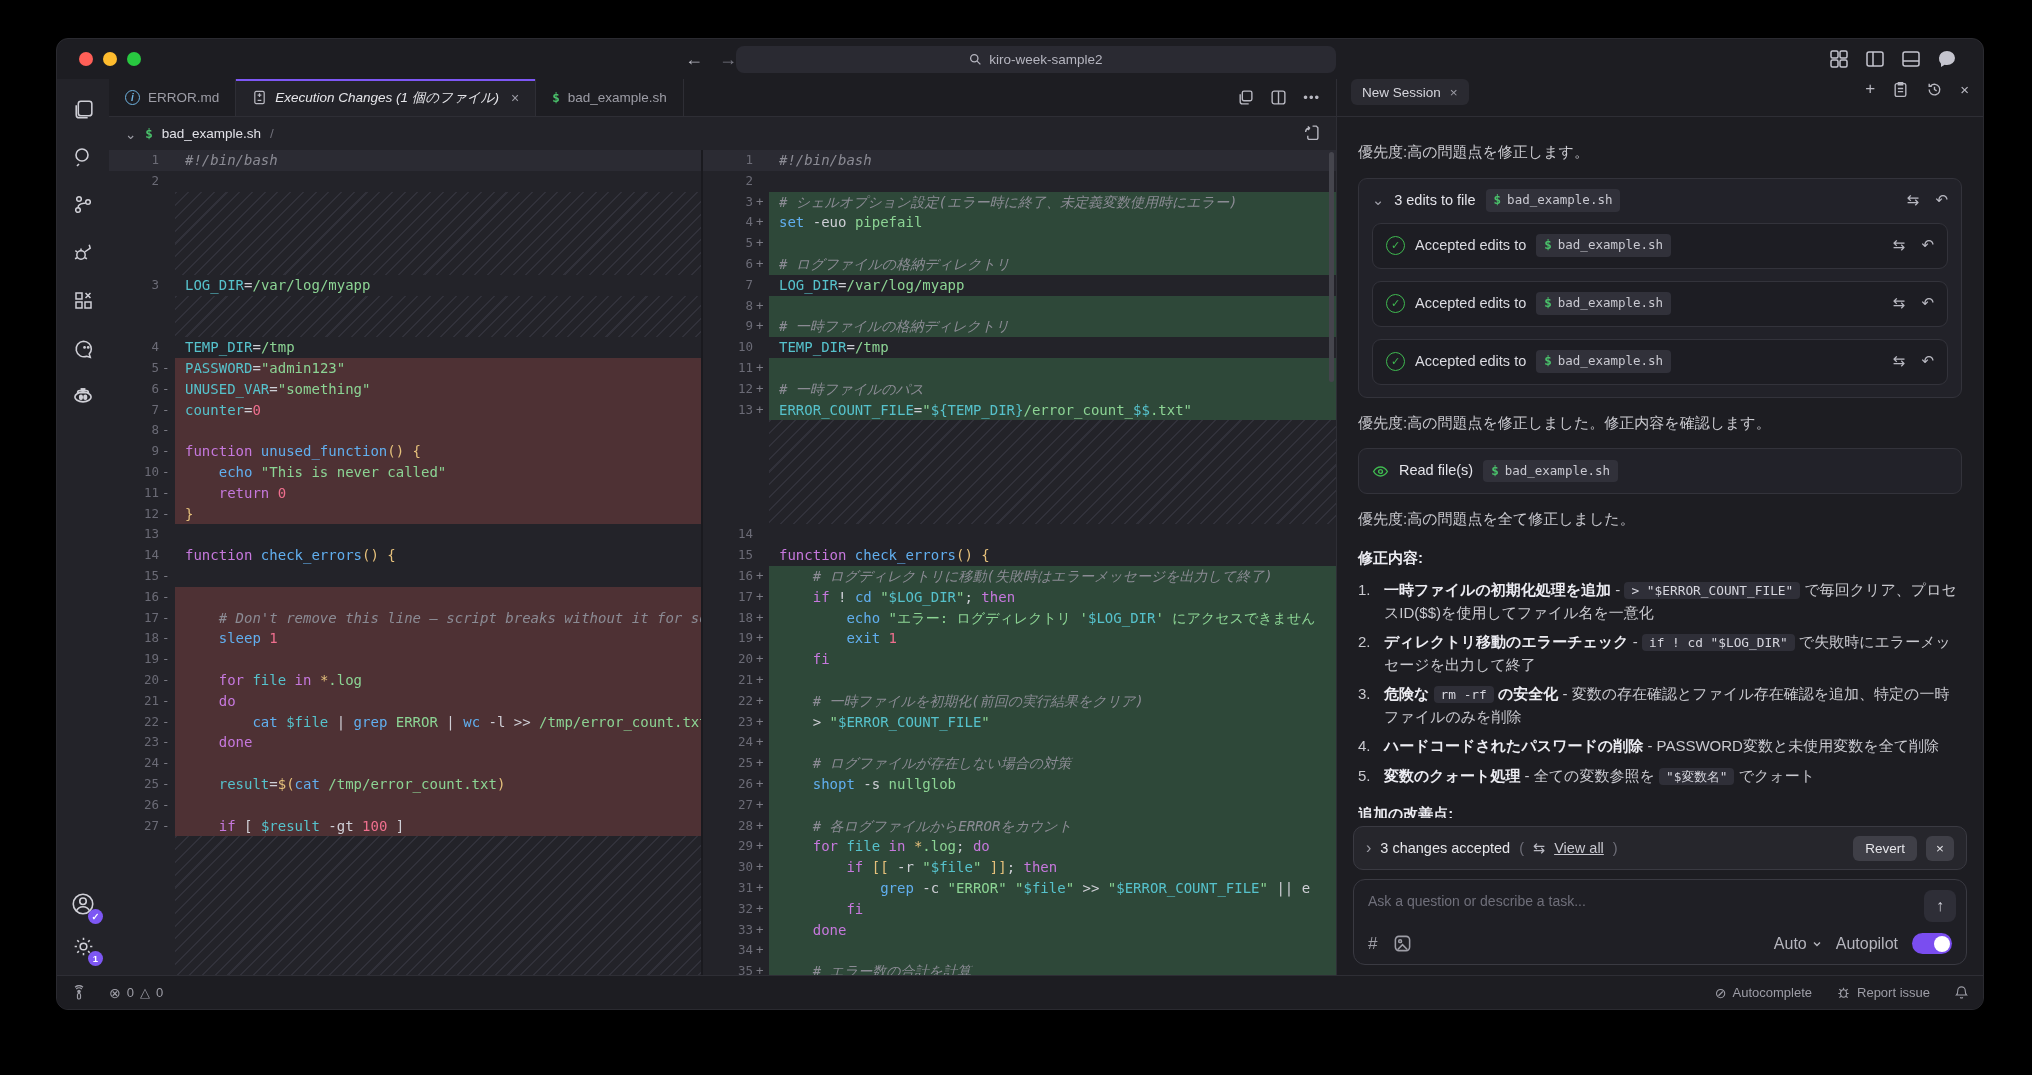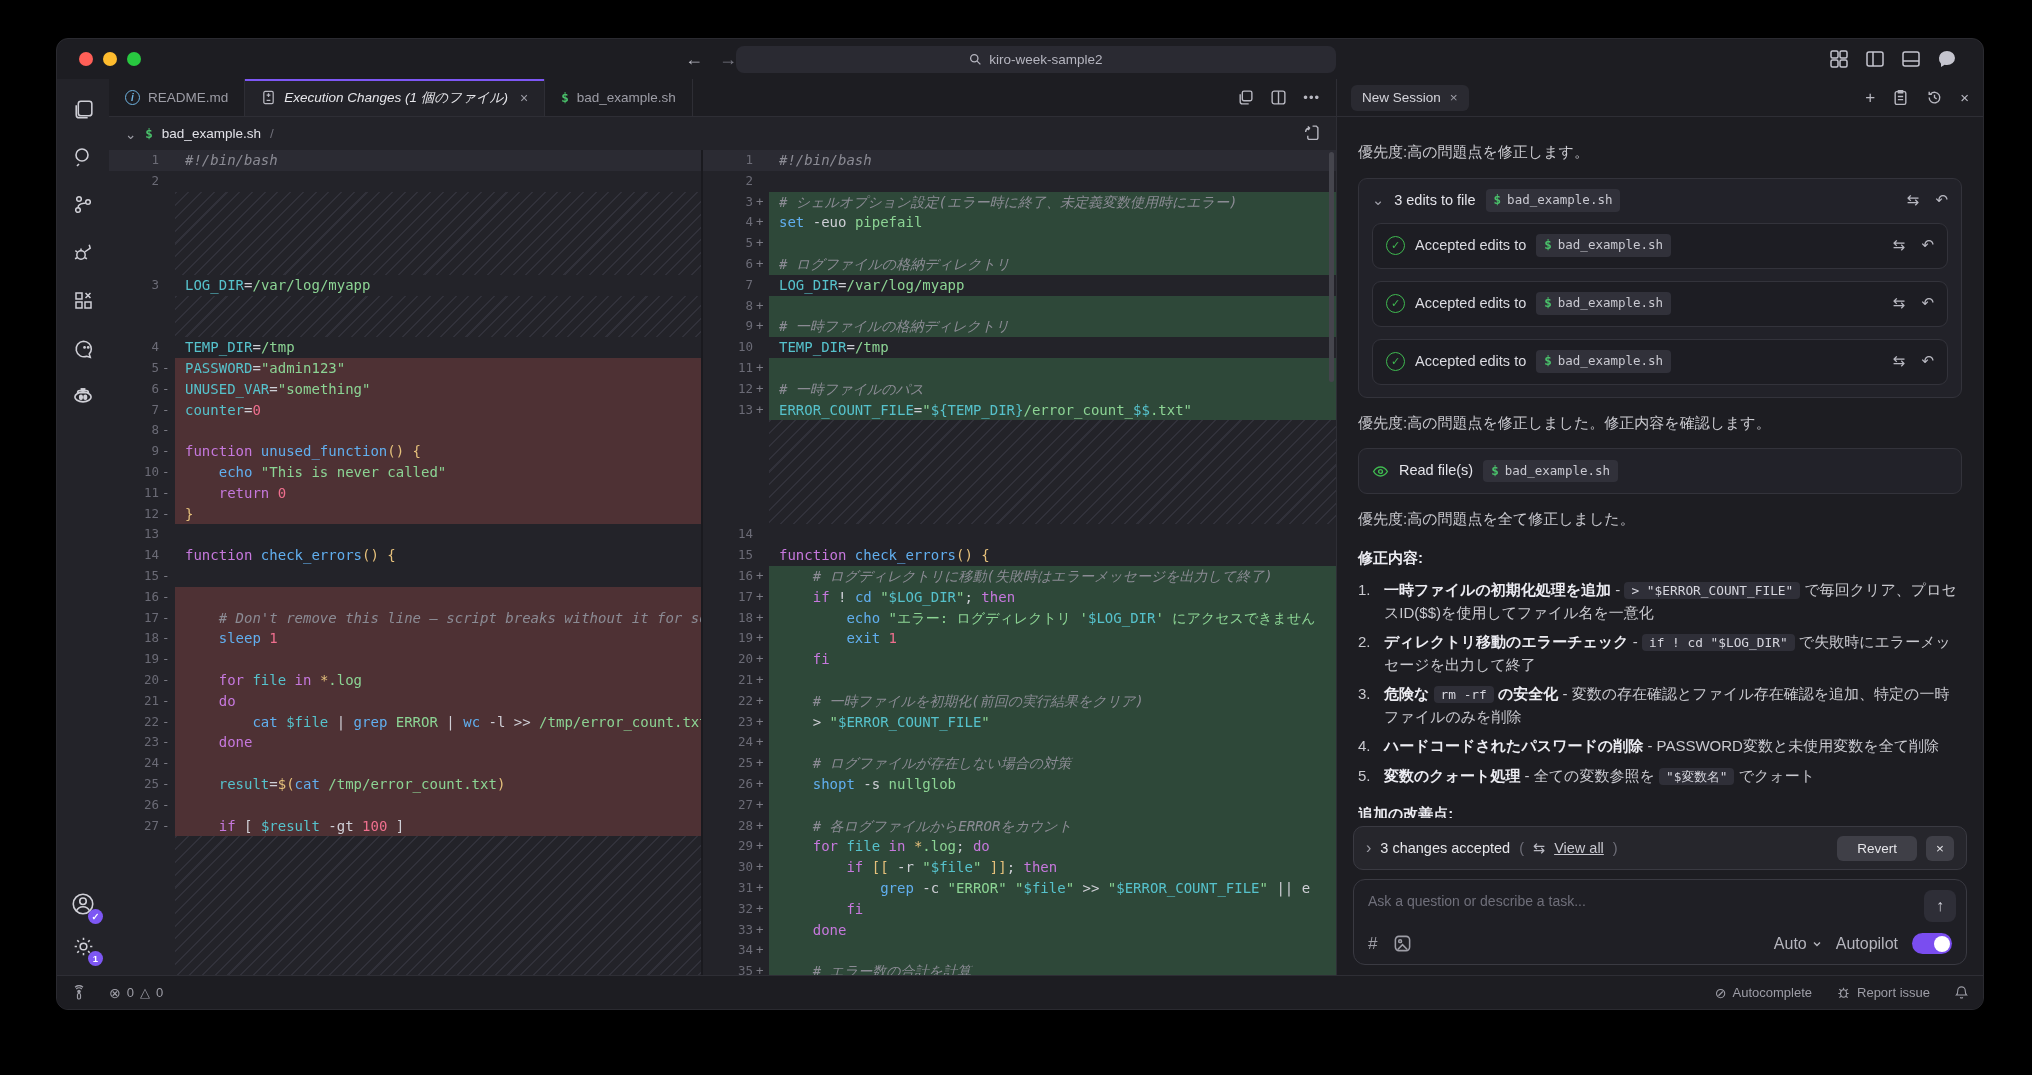--- a/index.html
+++ b/index.html
@@ -71,21 +71,21 @@
   .hatch{height:20.8px;display:flex}
   .hatch .fill{flex:1;margin-left:66px;
     background:repeating-linear-gradient(135deg,#31313a 0 1.5px,transparent 1.5px 9px)}
   .tk-com{color:var(--com);font-style:italic}
   .tk-kw{color:var(--kw)} .tk-fn{color:var(--fn)} .tk-var{color:var(--var)}
   .tk-str{color:var(--str)} .tk-num{color:var(--num)} .tk-pun{color:var(--pun)} .tk-op{color:var(--op)}
   .vthumb{position:absolute;right:2px;top:2px;width:5px;height:230px;border-radius:3px;background:#45454d}
   
   #chat{flex:1;border-left:1px solid var(--border);display:flex;flex-direction:column;min-width:0;
     background:var(--win-bg)}
-  #chattabs{height:38px;flex:none;display:flex;align-items:center;padding:0 14px;
+  #chattabs{height:38px;flex:none;display:flex;align-items:flex-start;padding:0 14px;
     border-bottom:1px solid var(--border)}
   .sessiontab{background:#2a2a31;border-radius:6px;height:26px;display:flex;align-items:center;
     gap:9px;padding:0 11px;font-size:13.5px;color:#d5d5dc}
   .sessiontab .x{color:var(--muted)}
   #chattabicons{margin-left:auto;display:flex;align-items:center;gap:17px;color:#b9b9c2;font-size:17px}
   #chatbody{flex:1;min-height:0;overflow:hidden;padding:14px 21px 0;font-size:15px;line-height:1.5}
   .msg{color:#c9c9cf;margin:10px 0 14px}
   .head{color:#ececf2;font-weight:bold;margin:16px 0 10px}
   .card{border:1px solid #33333b;background:#222229;border-radius:9px;margin:6px 0 14px}
   .cardhead{height:44px;display:flex;align-items:center;gap:10px;padding:0 13px;font-size:14.5px;color:#e4e4ea}
@@ -102,21 +102,21 @@
   .li b{color:#ececf2}
   .li code,.msgcode{background:#2f2f38;border-radius:4px;padding:1px 7px;
     font-family:"DejaVu Sans Mono",monospace;font-size:12.8px;color:#d6d6de;white-space:nowrap}
   #chatbottom{flex:none;padding:8px 16px 10px}
   #changesbar{border:1px solid var(--border2);background:#26262c;border-radius:10px;height:44px;
     display:flex;align-items:center;gap:9px;padding:0 12px;font-size:14.5px;margin-bottom:9px}
   #changesbar .chv{color:var(--muted);font-size:16px}
   #changesbar .paren{color:var(--dim)}
   #changesbar .viewall{color:#c9c9d1;text-decoration:underline}
   #changesbar .dif{color:#b9b9c2}
-  .btn{margin-left:auto;background:#3f3f47;border-radius:6px;padding:5px 20px;font-size:13.5px;color:#e6e6ea}
+  .btn{margin-left:auto;background:#3f3f47;border-radius:6px;padding:5px 12px;font-size:13.5px;color:#e6e6ea}
   .btn.sq{margin-left:0;padding:5px 10px}
   #inputbox{border:1px solid var(--border2);background:#1f1f25;border-radius:12px;height:86px;
     position:relative;padding:13px 14px}
   #inputbox .ph{color:#6f6f7a;font-size:14px}
   .sendbtn{position:absolute;right:10px;top:10px;width:32px;height:32px;border-radius:8px;
     background:#2e2e37;display:flex;align-items:center;justify-content:center;color:#cfcfd8;font-size:16px}
   .inputrow{position:absolute;left:14px;right:14px;bottom:10px;display:flex;align-items:center;gap:16px;
     color:#9d9da6}
   .inputrow .hash{font-size:17px}
   .inputrow .right{margin-left:auto;display:flex;align-items:center;gap:14px;font-size:16px;color:#b5b5bd}
@@ -236,21 +236,21 @@
             <path d="M12 3.5v2.2M12 18.3v2.2M3.5 12h2.2M18.3 12h2.2M6 6l1.6 1.6M16.4 16.4L18 18M18 6l-1.6 1.6M7.6 16.4L6 18"></path>
           </svg>
         <span class="badge">1</span>
       </div>
     </div>
 
     <div id="editor">
       <div id="tabbar">
         <div class="tab">
           <span class="info-i">i</span>
-          <span class="lbl">README.md</span>
+          <span class="lbl">ERROR.md</span>
         </div>
         <div class="tab active">
           <svg width="15" height="15" viewBox="0 0 16 16" fill="none" stroke="#b9b9c2" stroke-width="1.3">
               <rect x="3" y="1.5" width="10" height="13" rx="1.5"></rect>
               <path d="M6 5.5h4M8 3.5v4M6 11h4"></path>
             </svg>
           <span class="lbl">Execution Changes (1 個のファイル)</span>
           <span class="x">×</span>
         </div>
         <div class="tab">

